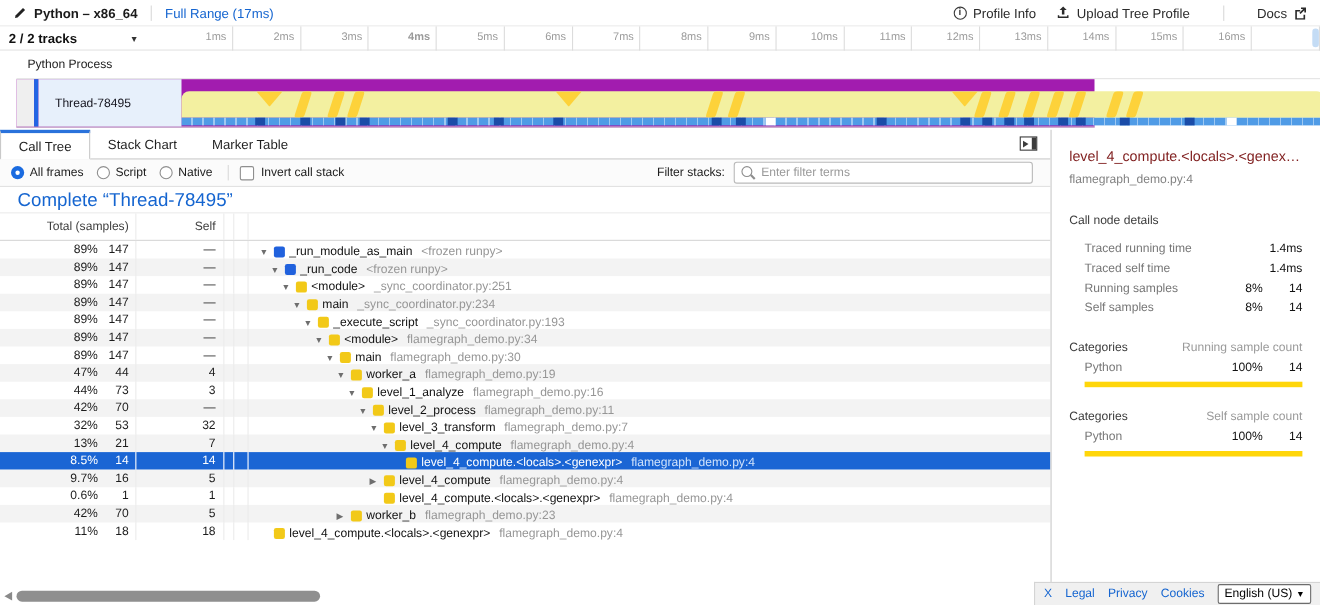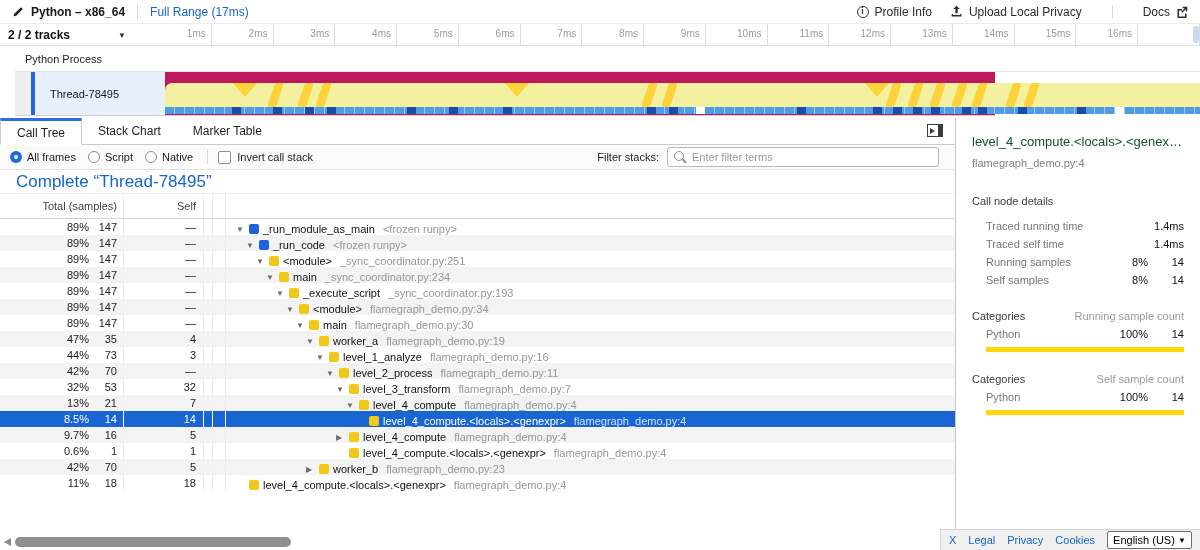--- a/index.html
+++ b/index.html
@@ -23,21 +23,21 @@
   .tracks-select .car{font-size:8px;color:#333;}
   .ticks{position:absolute;left:150px;top:0;width:1050px;height:22px;display:flex;}
   .tick{box-sizing:border-box;border-right:1px solid #dcdcdc;font-size:10px;color:#9b9b9b;
         text-align:right;padding-right:5px;line-height:20px;}
   .ruler-vscroll{position:absolute;right:1px;top:2px;width:6px;height:17px;background:#c4dcf5;border-radius:3px;}
   
   .tracks{position:absolute;left:15px;top:46px;width:1200px;height:72px;}
   .process-row{position:absolute;left:0;top:0;width:1200px;height:26px;border-bottom:1px solid #e4e4e4;
                box-sizing:border-box;display:flex;align-items:center;padding-left:10px;font-size:11px;color:#222;}
   .thread-row{position:absolute;left:0;top:26px;width:980px;height:44px;border-bottom:1px solid #cfcfcf;
-              box-sizing:border-box;background:#be185d;}
+              box-sizing:border-box;background:#a21caf;}
   .thread-gutter{position:absolute;left:0;top:0;width:16px;height:43px;background:#efefef;}
   .thread-accent{position:absolute;left:16px;top:0;width:4px;height:43px;background:#2166e4;}
   .thread-label{position:absolute;left:20px;top:0;width:130px;height:43px;background:#e7f0fb;
                 display:flex;align-items:center;padding-left:15px;box-sizing:border-box;font-size:11px;color:#15151f;}
   .cpu-band{position:absolute;left:150px;top:11px;width:1039px;height:24px;background:#f3f0a0;
             border-radius:7px 7px 0 0;overflow:hidden;}
   .mark-tri{position:absolute;top:0;width:24px;height:14px;background:#fdd23a;
             clip-path:polygon(0 0,100% 0,50% 100%);}
   .mark-sl{position:absolute;top:0;width:9px;height:24px;background:#fdd23a;transform:skewX(-18deg);border-radius:3px;}
   .sample-strip{position:absolute;left:150px;top:35px;width:1039px;height:7px;background:#4f9be6;
@@ -99,21 +99,21 @@
   .fl{color:#969696;margin-left:8px;}
   .row.sel .nm{color:#fff;} .row.sel .fl{color:#cfe2fb;}
   
   .hscroll{position:absolute;left:0;bottom:1px;width:955px;height:14px;}
   .hs-arrow{position:absolute;left:4px;top:3px;width:0;height:0;border-right:7px solid #8a8a8a;
             border-top:4.5px solid transparent;border-bottom:4.5px solid transparent;cursor:pointer;}
   .hs-thumb{position:absolute;left:15px;top:2px;width:276px;height:10px;background:#8f8f8f;border-radius:5px;cursor:grab;}
   
   .sidebar{position:absolute;left:955px;top:118px;width:245px;height:432px;border-left:1px solid #c9c9c9;
            box-sizing:border-box;background:#fff;padding:16px;overflow:hidden;font-size:11px;}
-  .sb-title{font-size:13px;color:#14532d;white-space:nowrap;overflow:hidden;}
+  .sb-title{font-size:13px;color:#7f1d1d;white-space:nowrap;overflow:hidden;}
   .sb-sub{color:#828282;margin-top:8px;}
   .sb-h{color:#3c3c3c;margin-top:26px;margin-bottom:10px;}
   .sb-row{display:flex;height:18px;align-items:center;color:#777;}
   .sb-row .lbl{flex:1;padding-left:14px;}
   .sb-row .p{width:40px;text-align:right;color:#111;}
   .sb-row .v{width:36px;text-align:right;color:#111;}
   .sb-cat-h{display:flex;margin-top:18px;height:18px;align-items:center;}
   .sb-cat-h .l{flex:1;color:#3c3c3c;} .sb-cat-h .r{color:#9a9a9a;}
   .sb-bar{height:5px;background:#ffd60a;margin-left:14px;margin-top:4px;}
   
@@ -141,21 +141,21 @@
     <span class="topbar-right">
       <span class="tb-item">
         <span class="info-circle">i</span>
         <span>Profile Info</span>
       </span>
       <span class="tb-item">
         <svg width="13" height="13" viewBox="0 0 16 16">
             <path d="M8 1l4 4h-2.6v5H6.6V5H4z" fill="#2b2b2b"></path>
             <path d="M2 11v3h12v-3h-1.6v1.4H3.6V11z" fill="#2b2b2b"></path>
           </svg>
-        <span>Upload Local Privacy</span>
+        <span>Upload Tree Profile</span>
       </span>
       <span class="vdiv"></span>
       <span class="tb-item">
         <span>Docs</span>
         <svg width="12" height="12" viewBox="0 0 16 16">
             <path d="M2 4h6v2H4v8h8v-4h2v6H2z" fill="#2b2b2b"></path>
             <path d="M9 1h6v6h-2V4.4L8.4 9 7 7.6 11.6 3H9z" fill="#2b2b2b"></path>
           </svg>
       </span>
     </span>
@@ -163,21 +163,21 @@
 
   <div class="ruler">
     <span class="tracks-select">
       <span>2 / 2 tracks</span>
       <span class="car">▼</span>
     </span>
     <div class="ticks">
         <div class="tick" style="width: 61.7647px;">1ms</div>
         <div class="tick" style="width: 61.7647px;">2ms</div>
         <div class="tick" style="width: 61.7647px;">3ms</div>
-        <div class="tick" style="width: 61.7647px;">4ms</div>
+        <div class="tick" style="width: 61.7647px; font-weight: bold;">4ms</div>
         <div class="tick" style="width: 61.7647px;">5ms</div>
         <div class="tick" style="width: 61.7647px;">6ms</div>
         <div class="tick" style="width: 61.7647px;">7ms</div>
         <div class="tick" style="width: 61.7647px;">8ms</div>
         <div class="tick" style="width: 61.7647px;">9ms</div>
         <div class="tick" style="width: 61.7647px;">10ms</div>
         <div class="tick" style="width: 61.7647px;">11ms</div>
         <div class="tick" style="width: 61.7647px;">12ms</div>
         <div class="tick" style="width: 61.7647px;">13ms</div>
         <div class="tick" style="width: 61.7647px;">14ms</div>
@@ -398,21 +398,21 @@
               <span class="tw">▼</span>
               <span class="sq yellow"></span>
               <span class="nm">main</span>
               <span class="fl">flamegraph_demo.py:30</span>
             </span>
           </div>
         </div>
         <div class="row alt">
           <div class="c c1">
             <span class="pct">47%</span>
-            <span class="tot">35</span>
+            <span class="tot">44</span>
           </div>
           <div class="c c2">4</div>
           <div class="c c3"></div>
           <div class="c c4"></div>
           <div class="ctree">
             <span class="tree-in" style="padding-left: 80px;">
               <span class="tw">▼</span>
               <span class="sq yellow"></span>
               <span class="nm">worker_a</span>
               <span class="fl">flamegraph_demo.py:19</span>

